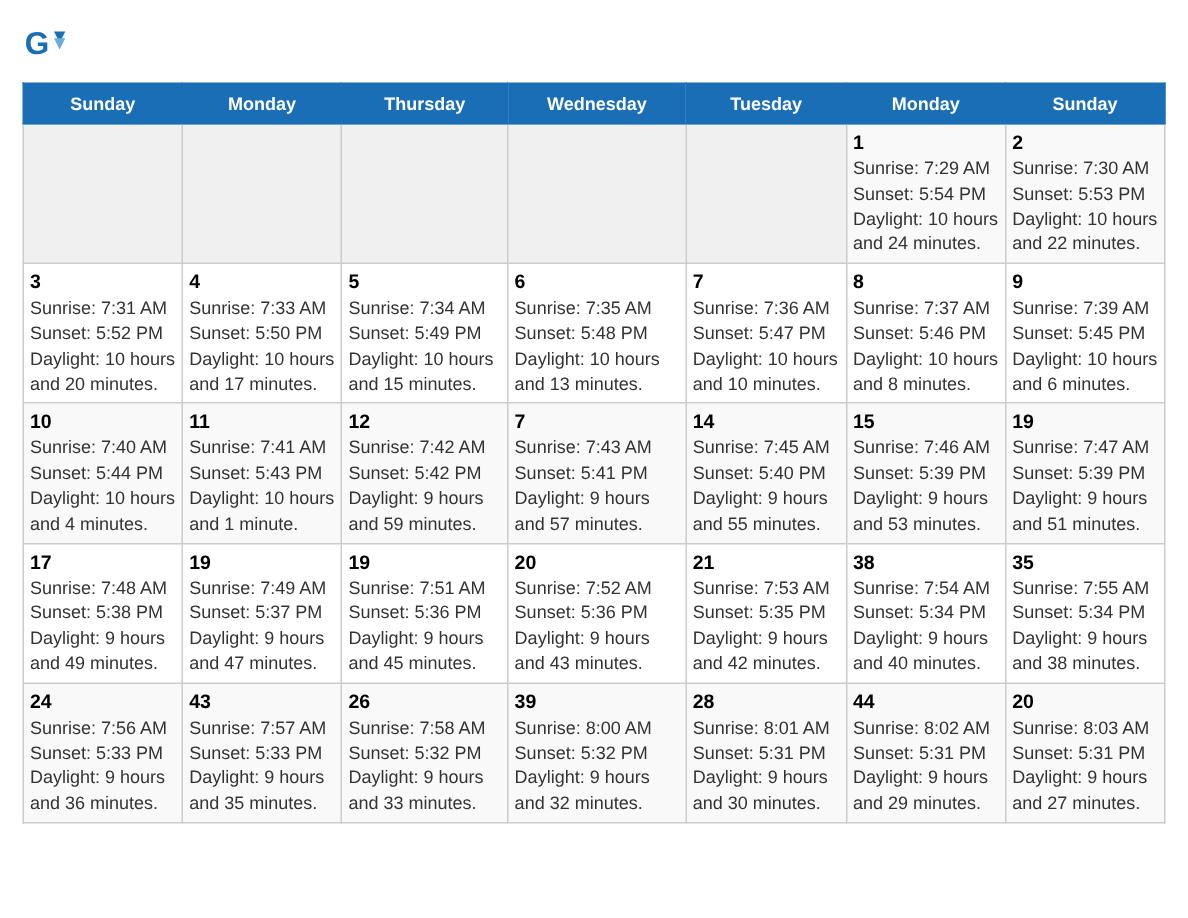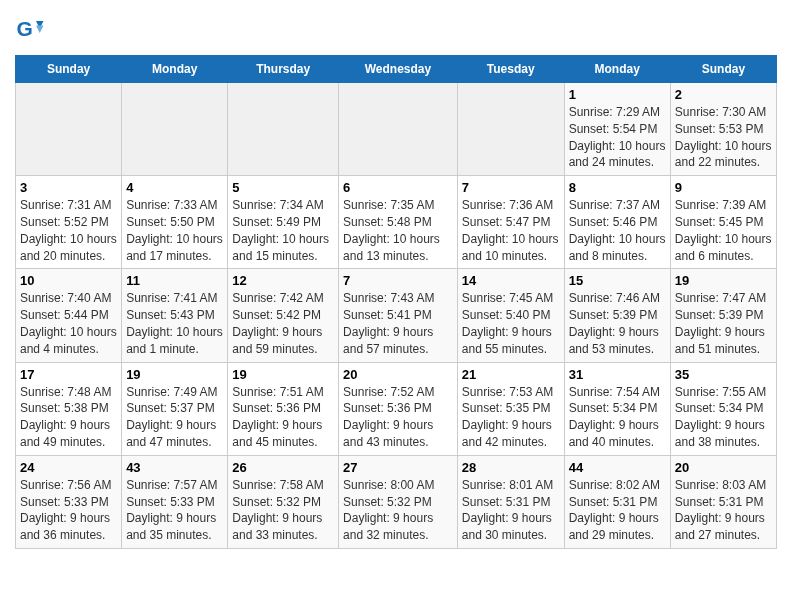--- a/index.html
+++ b/index.html
@@ -292,21 +292,21 @@
       </td>
         <td>
         <div class="day-num">21</div>
         <div class="day-info">
           Sunrise: 7:53 AM<br>
           Sunset: 5:35 PM<br>
           Daylight: 9 hours and 42 minutes.
         </div>
       </td>
         <td>
-        <div class="day-num">31</div>
+        <div class="day-num">38</div>
         <div class="day-info">
           Sunrise: 7:54 AM<br>
           Sunset: 5:34 PM<br>
           Daylight: 9 hours and 40 minutes.
         </div>
       </td>
         <td>
         <div class="day-num">35</div>
         <div class="day-info">
           Sunrise: 7:55 AM<br>
@@ -334,21 +334,21 @@
       </td>
         <td>
         <div class="day-num">26</div>
         <div class="day-info">
           Sunrise: 7:58 AM<br>
           Sunset: 5:32 PM<br>
           Daylight: 9 hours and 33 minutes.
         </div>
       </td>
         <td>
-        <div class="day-num">27</div>
+        <div class="day-num">39</div>
         <div class="day-info">
           Sunrise: 8:00 AM<br>
           Sunset: 5:32 PM<br>
           Daylight: 9 hours and 32 minutes.
         </div>
       </td>
         <td>
         <div class="day-num">28</div>
         <div class="day-info">
           Sunrise: 8:01 AM<br>

